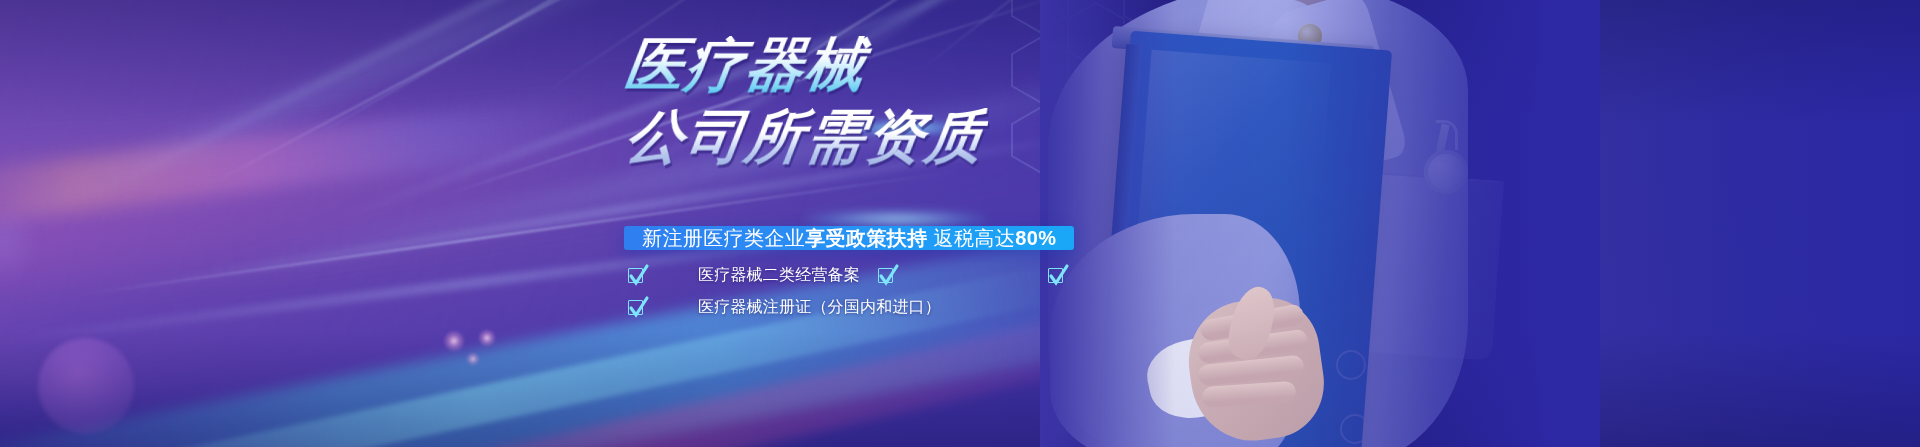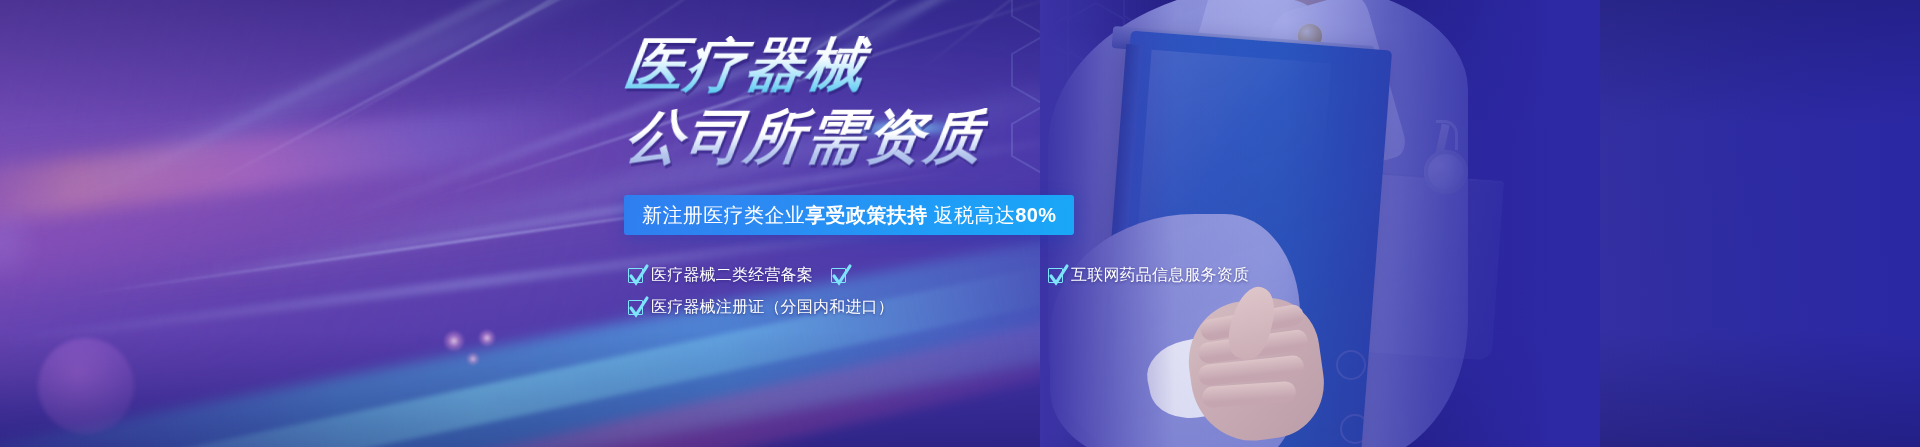--- a/index.html
+++ b/index.html
@@ -345,22 +345,22 @@
   .badge-tail {
     position:absolute; left:22px; bottom:-13px;
     width:0; height:0;
     border-left:1.6px solid transparent;
     border-top:13px solid transparent;
   }
   .badge-tail svg { position:absolute; left:-2px; top:-1px; overflow:visible; }
 
   
   .subbar {
-    position:absolute; left:624px; top:195px;
-    height:40px;
+    position:absolute; left:624px; top:226px;
+    height:24px;
     display:flex; align-items:center;
     padding:0 18px;
     background:linear-gradient(95deg, #2f7ef0 0%, #2b8bf3 34%, #1f9cf7 68%, #1aa7f7 100%);
     border-radius:3px;
     box-shadow:0 4px 16px rgba(20,60,180,0.38);
   }
   .subbar-text {
     font-size:20px; color:#ffffff; white-space:nowrap; letter-spacing:0.4px;
   }
   .subbar-text .b { font-weight:bold; }
@@ -382,20 +382,21 @@
     border:1.5px solid #7ee4fb;
     border-radius:1px;
     flex:0 0 auto;
     margin-right:8px;
   }
   .ck-box svg { position:absolute; left:1px; top:-5px; overflow:visible; }
   .ck-label {
     font-size:16px; color:#ffffff; white-space:nowrap;
     letter-spacing:0.2px;
     text-shadow:0 1px 3px rgba(24,18,96,0.55);
+    margin-left:47px;
   }
 
   
   .cta {
     position:absolute; left:632px; top:374px;
     width:168px; height:34px;
     border:0;
     border-radius:17px;
     background:linear-gradient(96deg, #2c6ef0 0%, #2a84f3 46%, #1aa4f8 100%);
     color:#fff;
@@ -555,19 +556,18 @@
         </div>
       </div>
 
       <div class="ck-col">
         <div class="ck-item">
           <span class="ck-box">
             <svg width="18" height="24" viewBox="0 0 18 24">
                 <path d="M1 12 L6 19 L17 2" fill="none" stroke="#7ee4fb" stroke-width="3.2" stroke-linecap="round"></path>
               </svg>
           </span>
-          <span class="ck-label">互联网药品信息服务资质</span>
         </div>
       </div>
     </div>
 
   </div>
 </div>
 
 </body></html>

